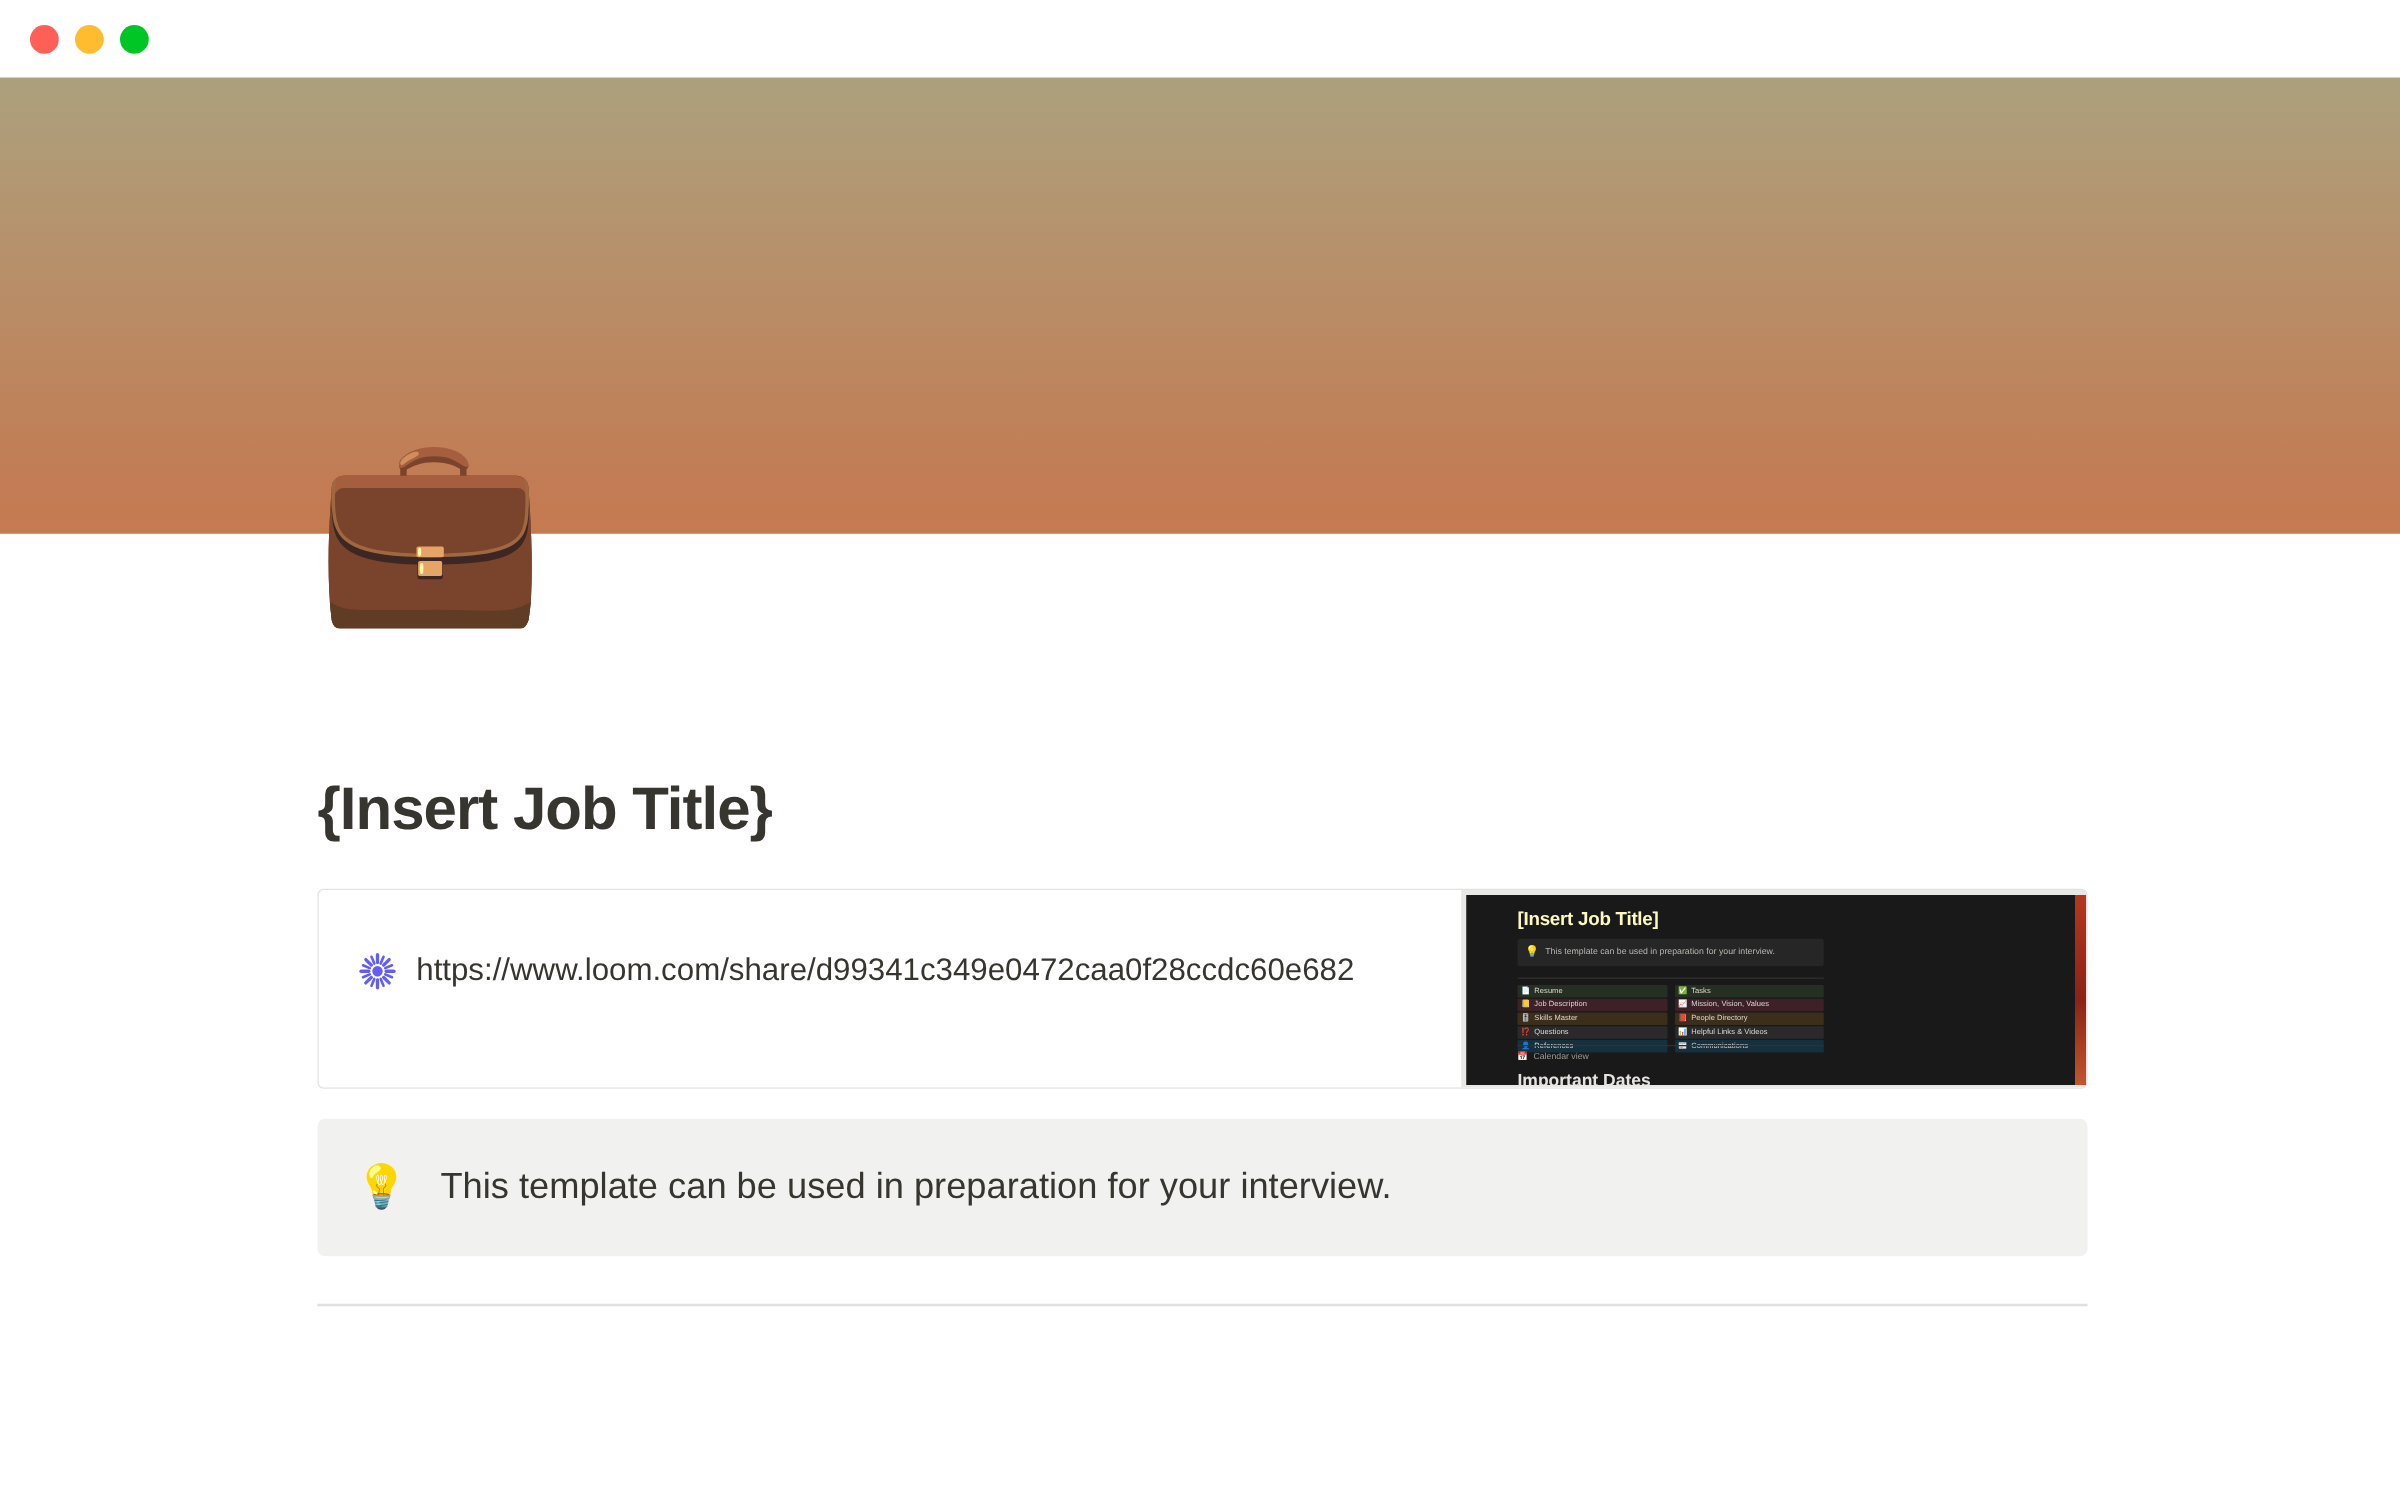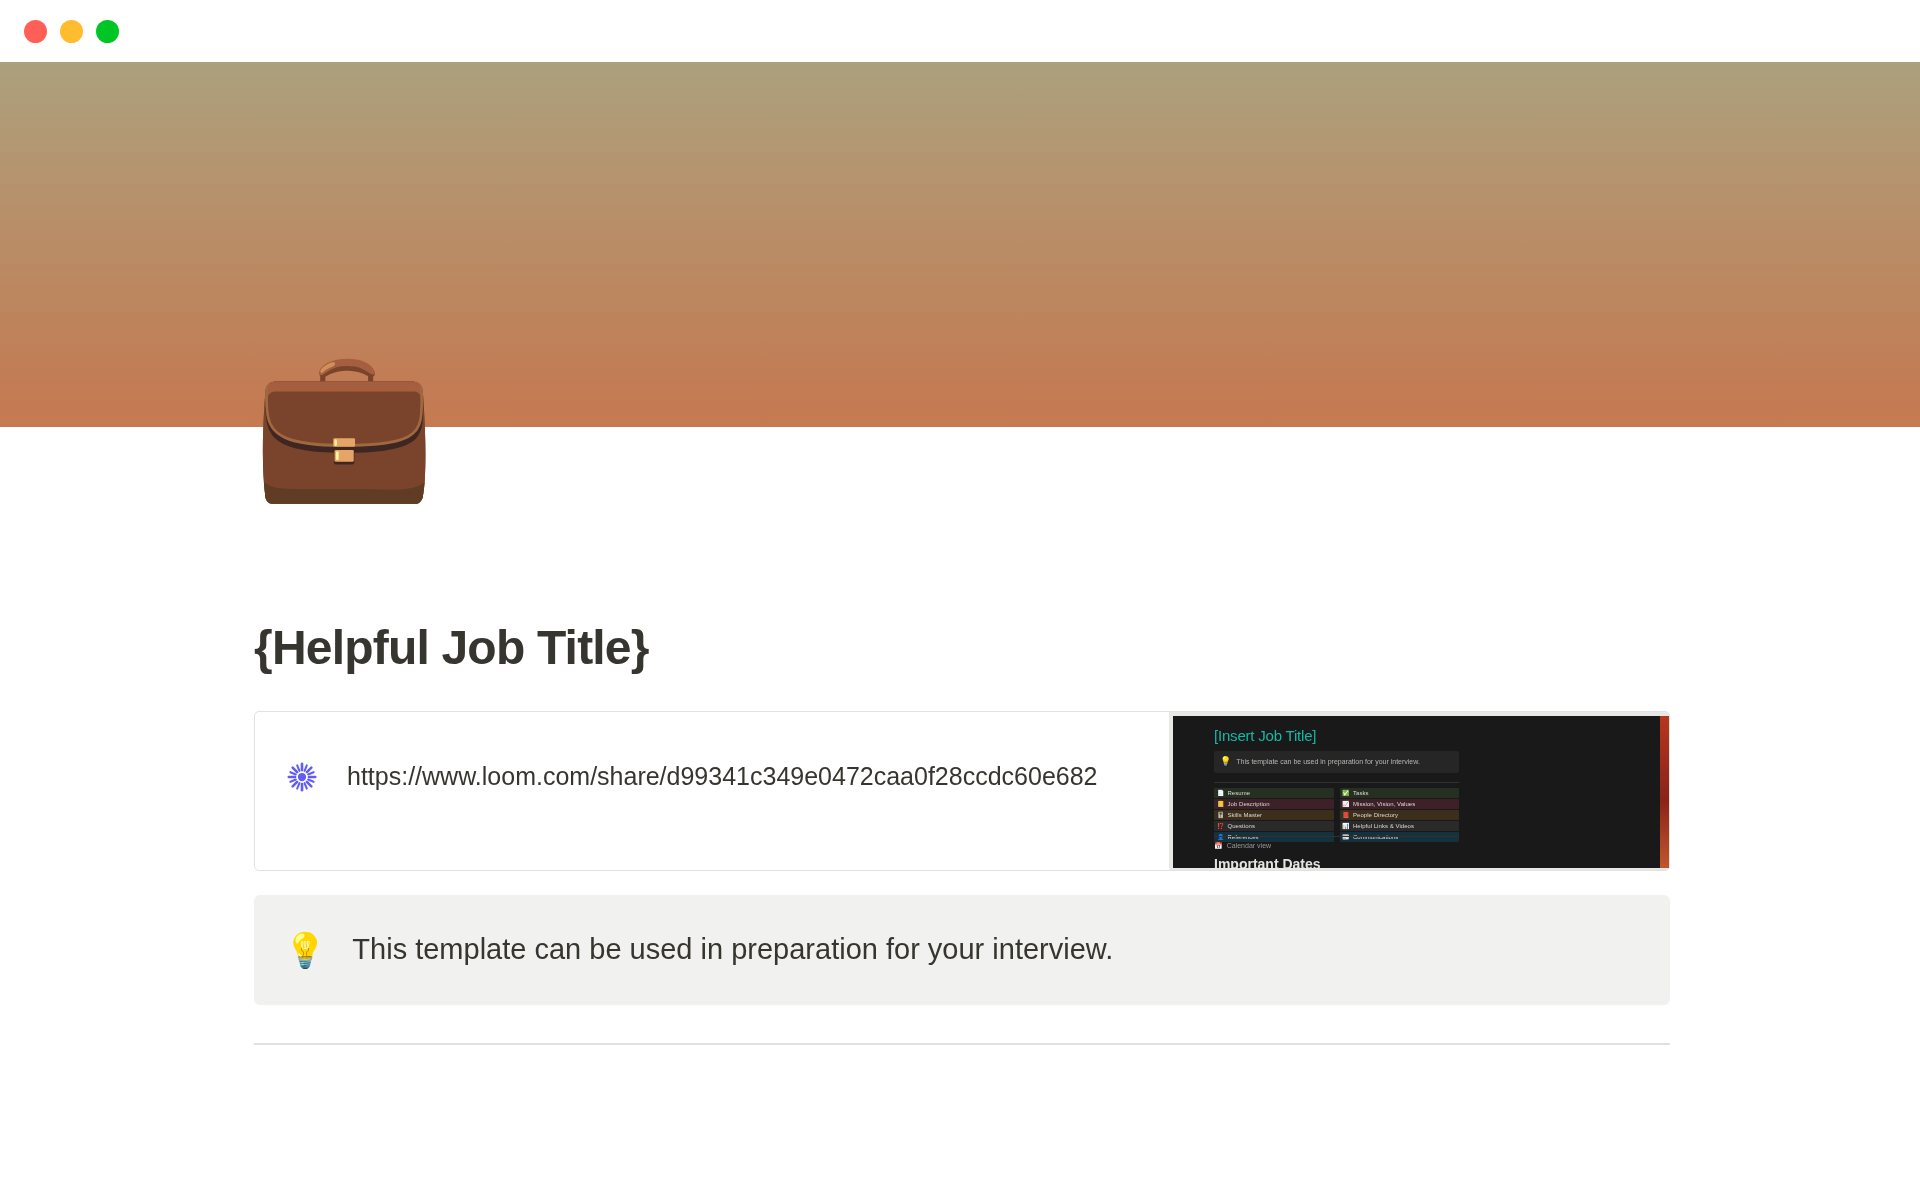--- a/index.html
+++ b/index.html
@@ -120,21 +120,21 @@
     color: #37352f;
     line-height: 1.3;
     white-space: nowrap;
     overflow: hidden;
     text-overflow: ellipsis;
   }
   .bm-url-row {
     margin-top: 22px;
     display: flex;
     align-items: flex-start;
-    gap: 30px;
+    gap: 16px;
   }
   .bm-favicon {
     flex: 0 0 auto;
     width: 30px; height: 30px;
     display: block;
   }
   .bm-url {
     font-size: 25px;
     color: #37352f;
     white-space: nowrap;
@@ -162,22 +162,22 @@
   .thumb-accent {
     position: absolute;
     right: 0; top: 0;
     width: 9px; height: 152px;
     background: linear-gradient(to bottom, #b7361f, #8c2218 55%, #c2562c);
   }
   .t-title {
     position: absolute;
     left: 41px; top: 11px;
     font-size: 15px;
-    font-weight: 400;
-    color: #14b8a6;
+    font-weight: 700;
+    color: #fef9c3;
     letter-spacing: -0.2px;
   }
   .t-callout {
     position: absolute;
     left: 41px; top: 35px;
     width: 245px; height: 22px;
     background: #262626;
     border-radius: 2px;
     display: flex;
     align-items: center;
@@ -291,21 +291,21 @@
     </div>
   </div>
 
   <div id="cover"></div>
 
   <div id="page-icon">💼</div>
 
   <div id="content">
 
 
-    <h2 id="section-heading" class="col">{Helpful Job Title}</h2>
+    <h2 id="section-heading" class="col">{Insert Job Title}</h2>
 
     <div id="bookmark-card" class="col">
 
       <div class="bm-text">
         <div class="bm-url-row">
           <svg class="bm-favicon" viewBox="0 0 32 32">
             <g fill="#625df5">
               <circle cx="16" cy="16" r="4.4"></circle>
               <g>
                 <rect x="14.6" y="0.5" width="2.8" height="9.5" rx="1.4"></rect>

